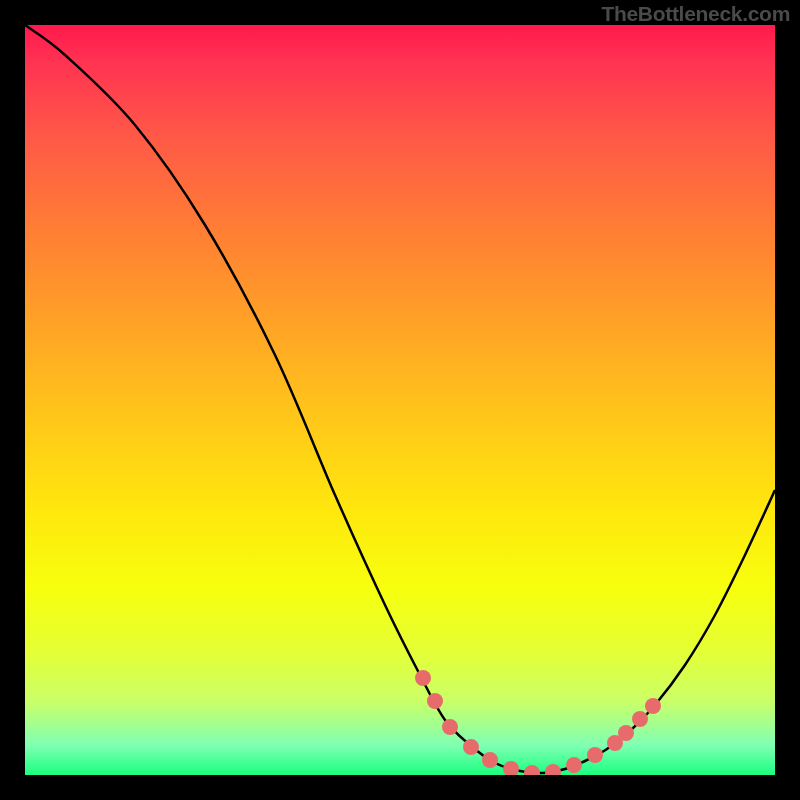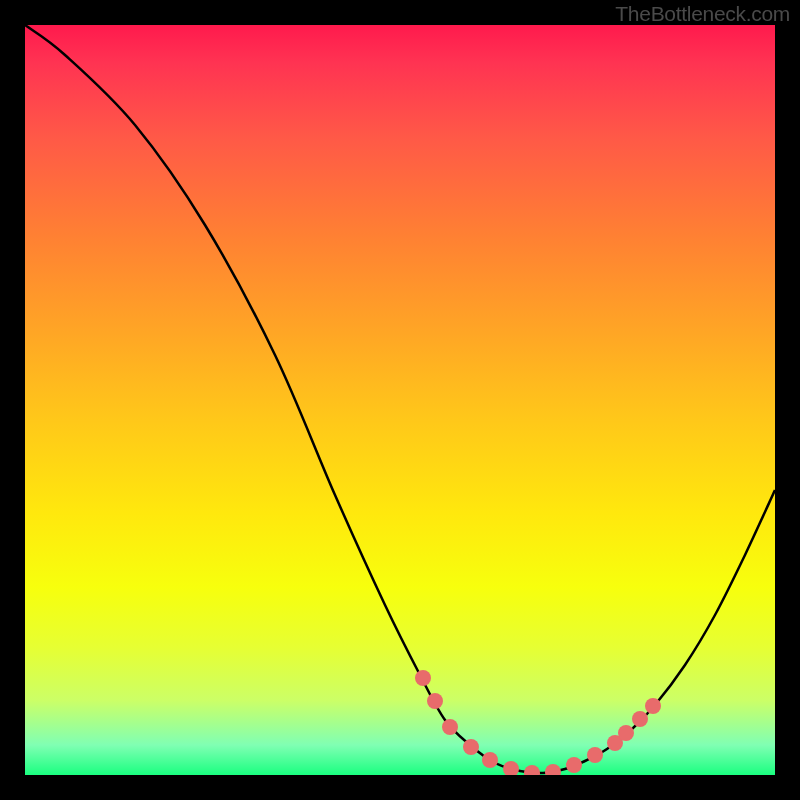--- a/index.html
+++ b/index.html
@@ -30,21 +30,21 @@
       #ccff66 90%,
       #80ffb3 96%,
       #1aff80 100%);
   }
   .watermark {
     position: absolute;
     top: 2px;
     right: 10px;
     color: #4a4a4a;
     font-size: 21px;
-    font-weight: 400;
+    font-weight: 700;
     letter-spacing: -0.3px;
     margin-left: 24px;
   }
   svg {
     position: absolute;
     left: 25px;
     top: 25px;
     width: 750px;
     height: 750px;
   }

